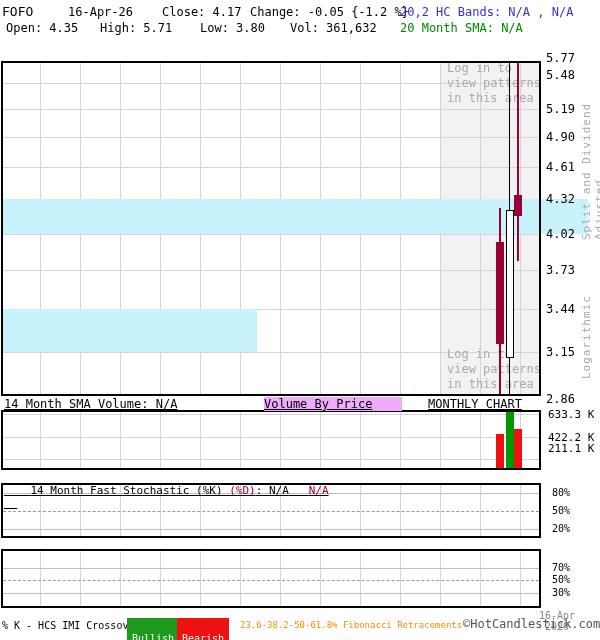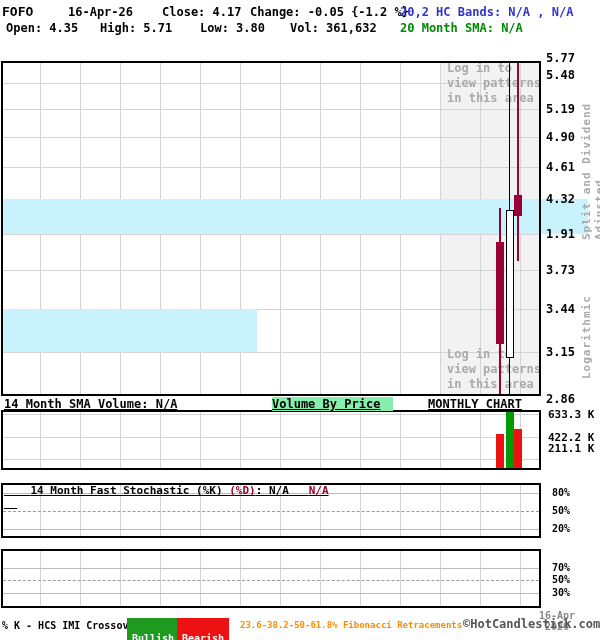--- a/index.html
+++ b/index.html
@@ -1,17 +1,17 @@
 <!DOCTYPE html>
 <html><head>
 <meta charset="utf-8">
 <style>
   html,body{margin:0;padding:0;background:#fff;}
   #screen{position:relative;width:600px;height:640px;background:#fff;overflow:hidden;
-          font-family:"DejaVu Sans Mono",monospace;font-weight:bold;color:#000;}
+          font-family:"DejaVu Sans Mono",monospace;font-weight:normal;color:#000;}
   .abs{position:absolute;}
   .hdr{font-size:12px;white-space:pre;}
   .lbl{font-size:12px;white-space:pre;}
   .underline{text-decoration:underline;}
   .panel-box{position:absolute;border:2px solid #000;box-sizing:border-box;background:transparent;}
   .vtext{position:absolute;writing-mode:vertical-rl;transform:rotate(180deg);
          font-size:11px;color:#aaaaaa;letter-spacing:1px;}
   .overlay-line{font-size:12px;color:#aaaaaa;line-height:15px;white-space:pre;}
   .badge{position:absolute;font-size:10px;color:#fff;padding:15px 5px;top:618px;}
 </style>
@@ -141,41 +141,41 @@
       <div style="position: absolute; left: 506px; top: 412px; width: 8px; height: 56px; background: rgb(0, 153, 0);"></div>
       <div style="position: absolute; left: 514px; top: 429px; width: 8px; height: 39px; background: rgb(238, 17, 17);"></div>
     </div>
   <div id="layer-ticks">
       <div style="position: absolute; left: 546px; top: 51px; font-size: 12px;">5.77</div>
       <div style="position: absolute; left: 546px; top: 68px; font-size: 12px;">5.48</div>
       <div style="position: absolute; left: 546px; top: 102px; font-size: 12px;">5.19</div>
       <div style="position: absolute; left: 546px; top: 130px; font-size: 12px;">4.90</div>
       <div style="position: absolute; left: 546px; top: 160px; font-size: 12px;">4.61</div>
       <div style="position: absolute; left: 546px; top: 192px; font-size: 12px;">4.32</div>
-      <div style="position: absolute; left: 546px; top: 227px; font-size: 12px;">1.91</div>
+      <div style="position: absolute; left: 546px; top: 227px; font-size: 12px;">4.02</div>
       <div style="position: absolute; left: 546px; top: 263px; font-size: 12px;">3.73</div>
       <div style="position: absolute; left: 546px; top: 302px; font-size: 12px;">3.44</div>
       <div style="position: absolute; left: 546px; top: 345px; font-size: 12px;">3.15</div>
       <div style="position: absolute; left: 546px; top: 392px; font-size: 12px;">2.86</div>
       <div style="position: absolute; left: 548px; top: 408px; font-size: 11px; white-space: pre;">633.3 K</div>
       <div style="position: absolute; left: 548px; top: 431px; font-size: 11px; white-space: pre;">422.2 K</div>
       <div style="position: absolute; left: 548px; top: 442px; font-size: 11px; white-space: pre;">211.1 K</div>
       <div style="position: absolute; left: 552px; top: 487px; font-size: 10px;">80%</div>
       <div style="position: absolute; left: 552px; top: 505px; font-size: 10px;">50%</div>
       <div style="position: absolute; left: 552px; top: 523px; font-size: 10px;">20%</div>
       <div style="position: absolute; left: 552px; top: 562px; font-size: 10px;">70%</div>
       <div style="position: absolute; left: 552px; top: 574px; font-size: 10px;">50%</div>
       <div style="position: absolute; left: 552px; top: 587px; font-size: 10px;">30%</div>
     </div>
 
   <div class="vtext" style="left:580px;top:60px;height:180px;">Split and Dividend Adjusted</div>
   <div class="vtext" style="left:580px;top:297px;height:82px;">Logarithmic</div>
 
   <span class="abs lbl underline" style="left:4px;top:397px;">14 Month SMA Volume: N/A</span>
-  <span class="abs lbl underline" style="left:272px;top:397px;background:#86efac;padding-right:13px;">Volume By Price</span>
+  <span class="abs lbl underline" style="left:264px;top:397px;background:#f0abfc;padding-right:30px;">Volume By Price</span>
   <span class="abs lbl underline" style="left:428px;top:397px;">MONTHLY CHART</span>
 
   <div class="abs underline" style="left:4px;top:471px;font-size:11px;white-space:pre;">
     <span>14 Month Fast Stochastic (%K) </span><span style="color:#990033;">(%D)</span><span>: N/A</span><span>   </span><span style="color:#990033;">N/A</span>
   </div>
 
 
   <div class="abs" style="left:495px;top:610px;width:52px;text-align:center;font-size:10px;color:#888888;margin-left:36px;">
     <div>16-Apr</div>
     <div>2026</div>

